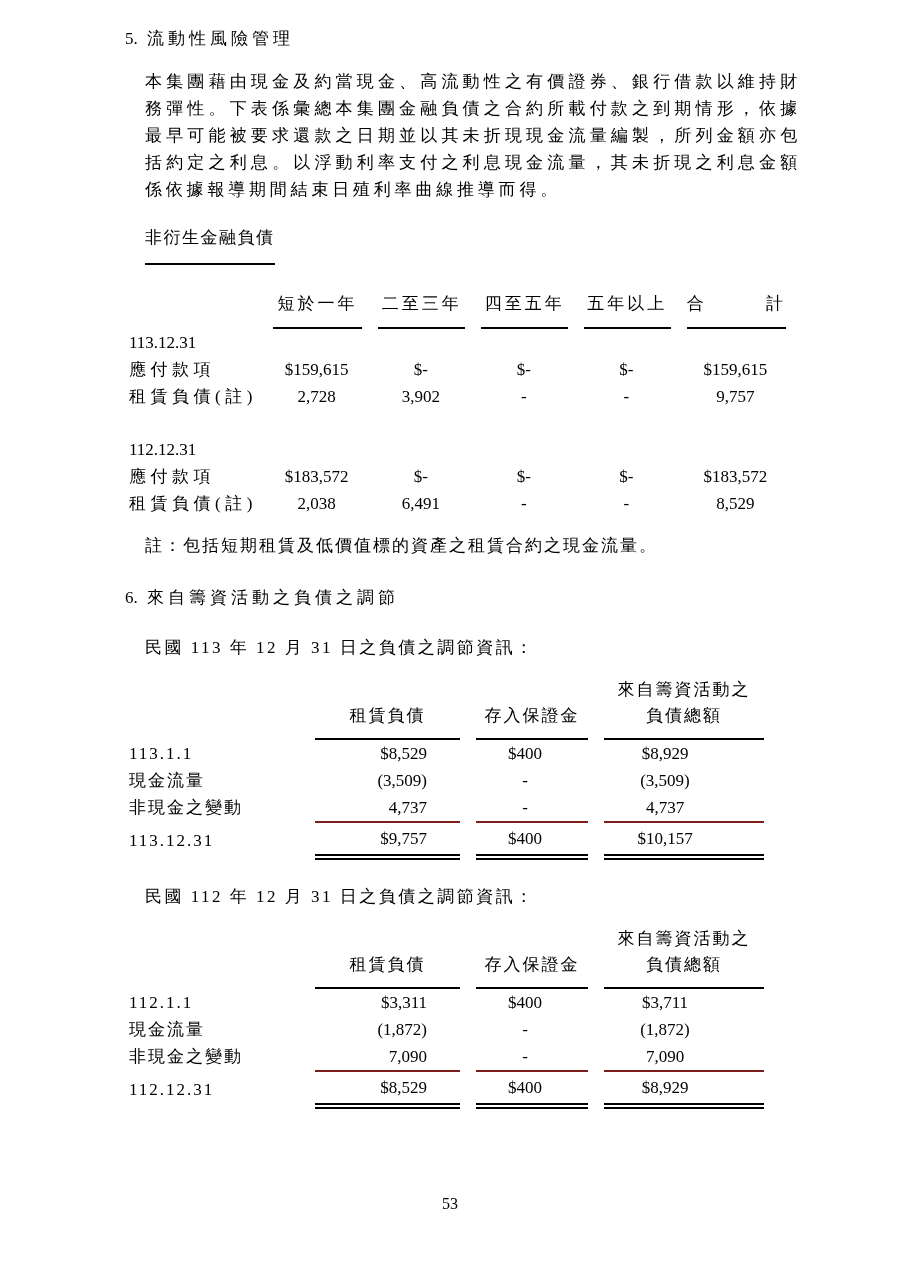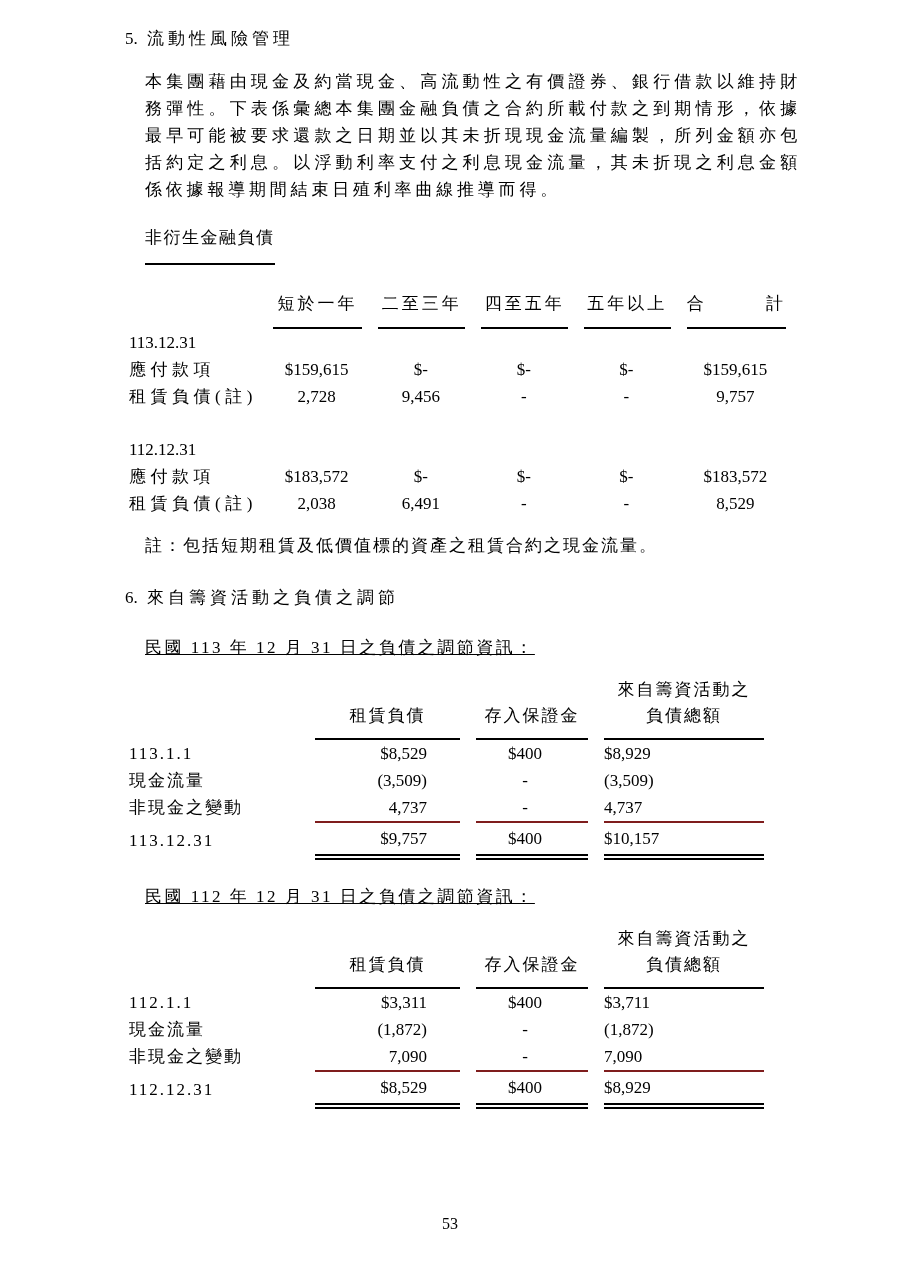--- a/index.html
+++ b/index.html
@@ -50,29 +50,29 @@
 
   
   .t2{ margin-top:16px; }
   .t2 th{ vertical-align:bottom; text-align:center; letter-spacing:2px; padding-bottom:9px; }
   .t2 th.colh{ border-bottom:2px solid #000; }
   .t2 th .hline{ line-height:26px; }
   .t2 td{ height:27px; vertical-align:middle; letter-spacing:0; white-space:nowrap; }
   .t2 td.rowlbl{ letter-spacing:2px; }
   .t2 td.c1{ text-align:right; padding-right:33px; }
   .t2 td.c2{ text-align:center; padding-right:14px; }
-  .t2 td.c3{ text-align:left; padding-right:38px; }
+  .t2 td.c3{ text-align:center; padding-right:38px; }
   .t2 tr.total td.val{ border-top:2px solid #7f1d1d; border-bottom:6px double #000; }
   .t2 tr.total td{ height:31px; }
 
   .note{ margin:16px 0 0 20px; line-height:26px; letter-spacing:2px; }
-  .caption{ margin:24px 0 0 20px; line-height:26px; letter-spacing:2.5px;text-decoration:underline; }
+  .caption{ margin:24px 0 0 20px; line-height:26px; letter-spacing:2.5px; }
 
   .footer{
-    position:absolute; bottom:40px; left:0; width:100%;
+    position:absolute; bottom:60px; left:0; width:100%;
     text-align:center; font-size:16px;
   }
 </style>
 </head>
 <body>
 
 <div class="page">
 
 
   <div class="content">
@@ -118,21 +118,21 @@
           <td class="rowlbl">應付款項</td>
           <td class="num">$159,615</td>
           <td class="num">$-</td>
           <td class="num">$-</td>
           <td class="num">$-</td>
           <td class="num">$159,615</td>
         </tr>
         <tr>
           <td class="rowlbl">租賃負債(註)</td>
           <td class="num">2,728</td>
-          <td class="num">9,456</td>
+          <td class="num">3,902</td>
           <td class="num">-</td>
           <td class="num">-</td>
           <td class="num">9,757</td>
         </tr>
 
         <tr class="spacer">
             <td colspan="6"></td>
           </tr>
 
         <tr class="date-row">

